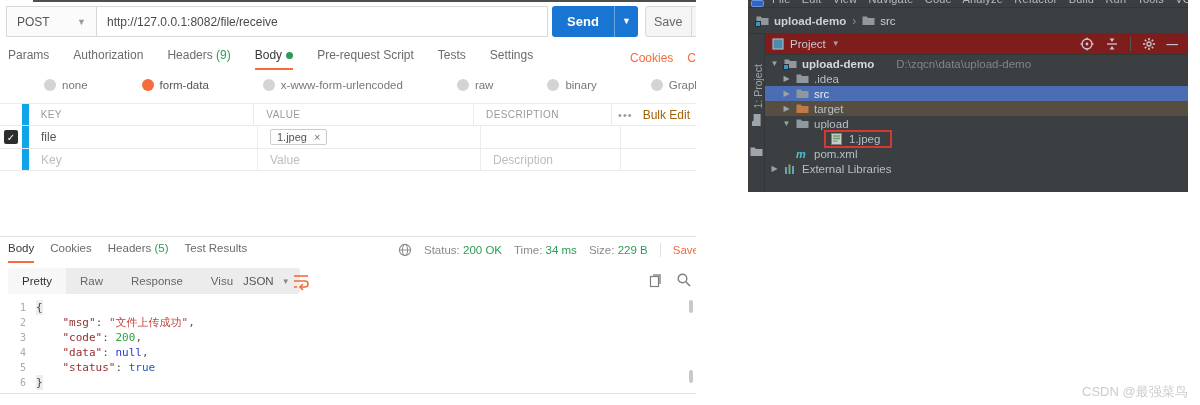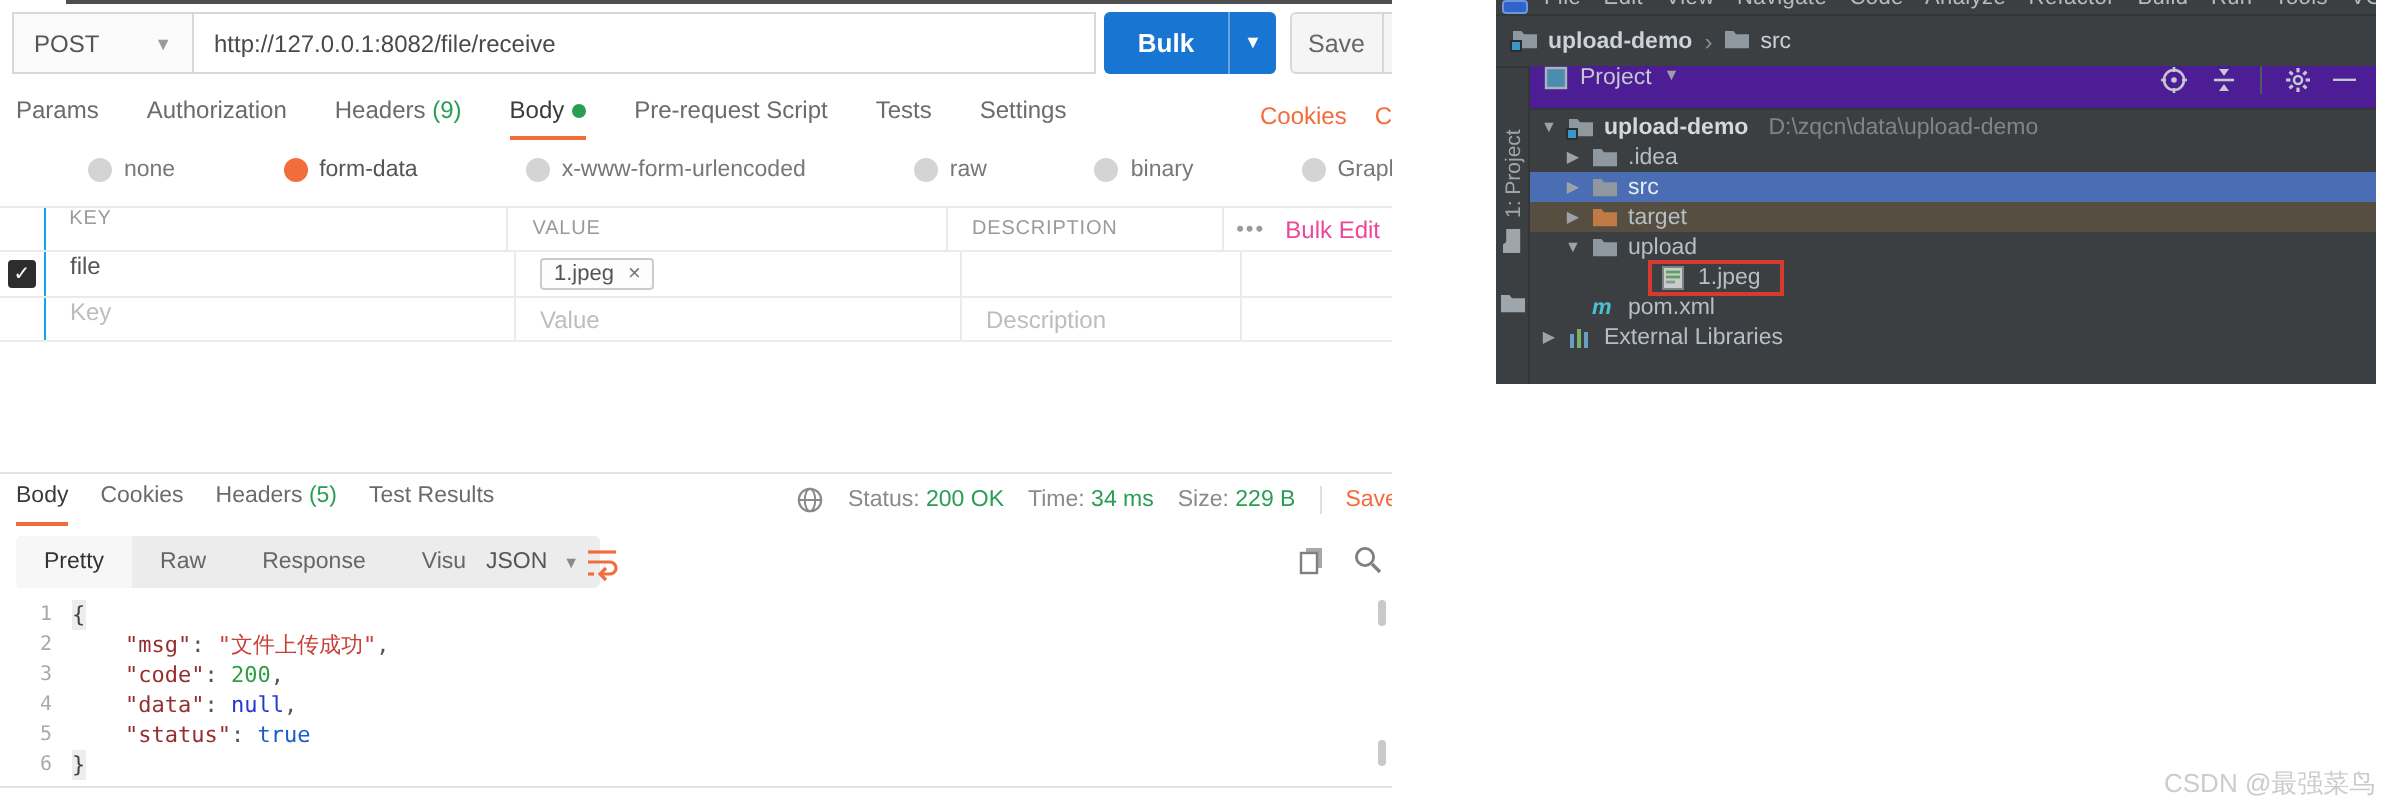--- a/index.html
+++ b/index.html
@@ -40,27 +40,27 @@
   .pm-radio { width:12px; height:12px; border-radius:50%; background:#d4d4d4; }
   .pm-mode.selected .pm-radio { background:#f36c3c; }
   .pm-mode.selected { color:#555; }
 
   .pm-table { position:absolute; left:0; top:103px; width:696px; }
   .pm-trow { position:relative; display:flex; border-top:1px solid #ebebeb; align-items:center; }
   .pm-trow:last-child { border-bottom:1px solid #ebebeb; }
   .pm-thead { height:22px; }
   .pm-r { height:23px; }
   .col-check { width:22px; align-self:stretch; display:flex; align-items:center; justify-content:center; }
-  .col-key   { width:235px; align-self:stretch; display:flex; border-left:1px solid #0ea5e9; padding-left:12px; }
+  .col-key   { width:235px; align-self:stretch; display:flex; align-items:center; border-left:7px solid #0ea5e9; padding-left:12px; }
   .col-val   { width:223px; align-self:stretch; display:flex; align-items:center; border-left:1px solid #ebebeb; padding-left:12px; }
   .col-desc  { width:140px; align-self:stretch; display:flex; align-items:center; border-left:1px solid #ebebeb; padding-left:12px; }
   .col-act   { flex:1; align-self:stretch; display:flex; align-items:center; border-left:1px solid #ebebeb; padding:0 6px; gap:10px; }
   .pm-thead .hdr { font-size:10px; color:#9a9a9a; letter-spacing:.4px; }
   .dots { color:#9a9a9a; font-size:11px; letter-spacing:1px; }
-  .bulk { color:#ec4899; font-size:12px; white-space:nowrap; cursor:pointer; }
+  .bulk { color:#a16207; font-size:12px; white-space:nowrap; cursor:pointer; }
   .cellv { font-size:12px; color:#555; }
   .ph { font-size:12px; color:#bdbdbd; }
   .pm-check { width:14px; height:14px; background:#2d2d2d; border-radius:2px; color:#fff; font-size:10px;
               display:flex; align-items:center; justify-content:center; cursor:pointer; }
   .chip { display:inline-flex; align-items:center; gap:7px; border:1px solid #ccc; border-radius:2px; background:#fdfdfd;
           font-size:11px; color:#555; padding:1px 6px; }
   .chip .x { color:#777; cursor:pointer; font-size:11px; }
 
   .pm-sep { position:absolute; left:0; top:236px; width:696px; height:1px; background:#e2e2e2; }
 
@@ -111,35 +111,35 @@
   .crumb { display:flex; align-items:center; gap:5px; cursor:pointer; }
   .crumb .nm { color:#ccd2d8; }
   .crumb .nm.bold { font-weight:bold; }
   .crumb-sep { color:#8a9095; font-size:12px; }
 
   .ide-strip { position:absolute; left:0; top:33px; width:17px; height:159px; background:#3c3f41; border-right:1px solid #333637; border-top:1px solid #333637; }
   .strip-label { position:absolute; left:-31px; top:46px; width:80px; transform:rotate(-90deg); transform-origin:center;
                  display:flex; align-items:center; gap:5px; color:#9fa6ab; font-size:10.5px; white-space:nowrap; cursor:pointer; }
   .strip-folder2 { position:absolute; left:2px; top:112px; }
 
-  .ide-header { position:absolute; left:17px; top:33px; width:423px; height:22px; background:#4c1d95; border-bottom:1px solid #333637;
-                display:flex; align-items:flex-start; padding-left:7px; gap:6px; }
+  .ide-header { position:absolute; left:17px; top:33px; width:423px; height:22px; background:#7f1d1d; border-bottom:1px solid #333637;
+                display:flex; align-items:center; padding-left:7px; gap:6px; }
   .ide-header .title { color:#c3c9ce; cursor:pointer; }
   .ide-header .caret { color:#9aa0a5; font-size:8px; cursor:pointer; }
   .hdr-ics { margin-left:auto; display:flex; align-items:center; gap:11px; padding-right:10px; }
   .hdr-ics svg, .hdr-ics span { cursor:pointer; }
   .hdr-sep { width:1px; height:14px; background:#55595c; }
   .hdr-minus { color:#c3c9ce; font-weight:bold; }
 
   .ide-tree { position:absolute; left:17px; top:56px; width:423px; height:136px; }
   .tree-row { position:relative; height:15px; display:flex; align-items:center; gap:4px; white-space:nowrap; cursor:pointer; }
   .tree-row .arrow { width:11px; color:#9da2a6; font-size:9px; text-align:center; }
   .tree-row .lbl { color:#b6bfc7; }
   .tree-row .lbl.bold { font-weight:bold; color:#d6d9dc; }
-  .tree-row .path { color:#7f8689; margin-left:6px; }
+  .tree-row .path { color:#7f8689; margin-left:18px; }
   .tree-row.selected { background:#4a6db4; }
   .tree-row.selected .lbl { color:#e8edf2; }
   .tree-row.tinted { background:#554e41; }
   .redbox { display:inline-flex; align-items:center; gap:4px; border:2px solid #d43a30; padding:1px 10px 1px 5px; margin-left:10px; }
 
   
   .watermark { position:absolute; left:1082px; top:383px; font-size:13px; color:#cccccc; }
 </style>
 </head>
 <body>
@@ -149,21 +149,21 @@
   <div id="postman">
     <div class="pm-topline"></div>
 
     <div class="pm-urlrow">
       <div class="pm-method">
         <span>POST</span>
         <span class="caret">▼</span>
       </div>
       <input class="pm-url" value="http://127.0.0.1:8082/file/receive" style="">
       <div class="pm-send">
-        <span class="lbl">Bulk</span>
+        <span class="lbl">Send</span>
         <span class="caret">▼</span>
       </div>
       <div class="pm-save">
         <span class="lbl">Save</span>
         <span class="caret">▼</span>
       </div>
     </div>
 
     <div class="pm-tabs" id="req-tabs">
         <div class="pm-tab"><span>Params</span></div>

